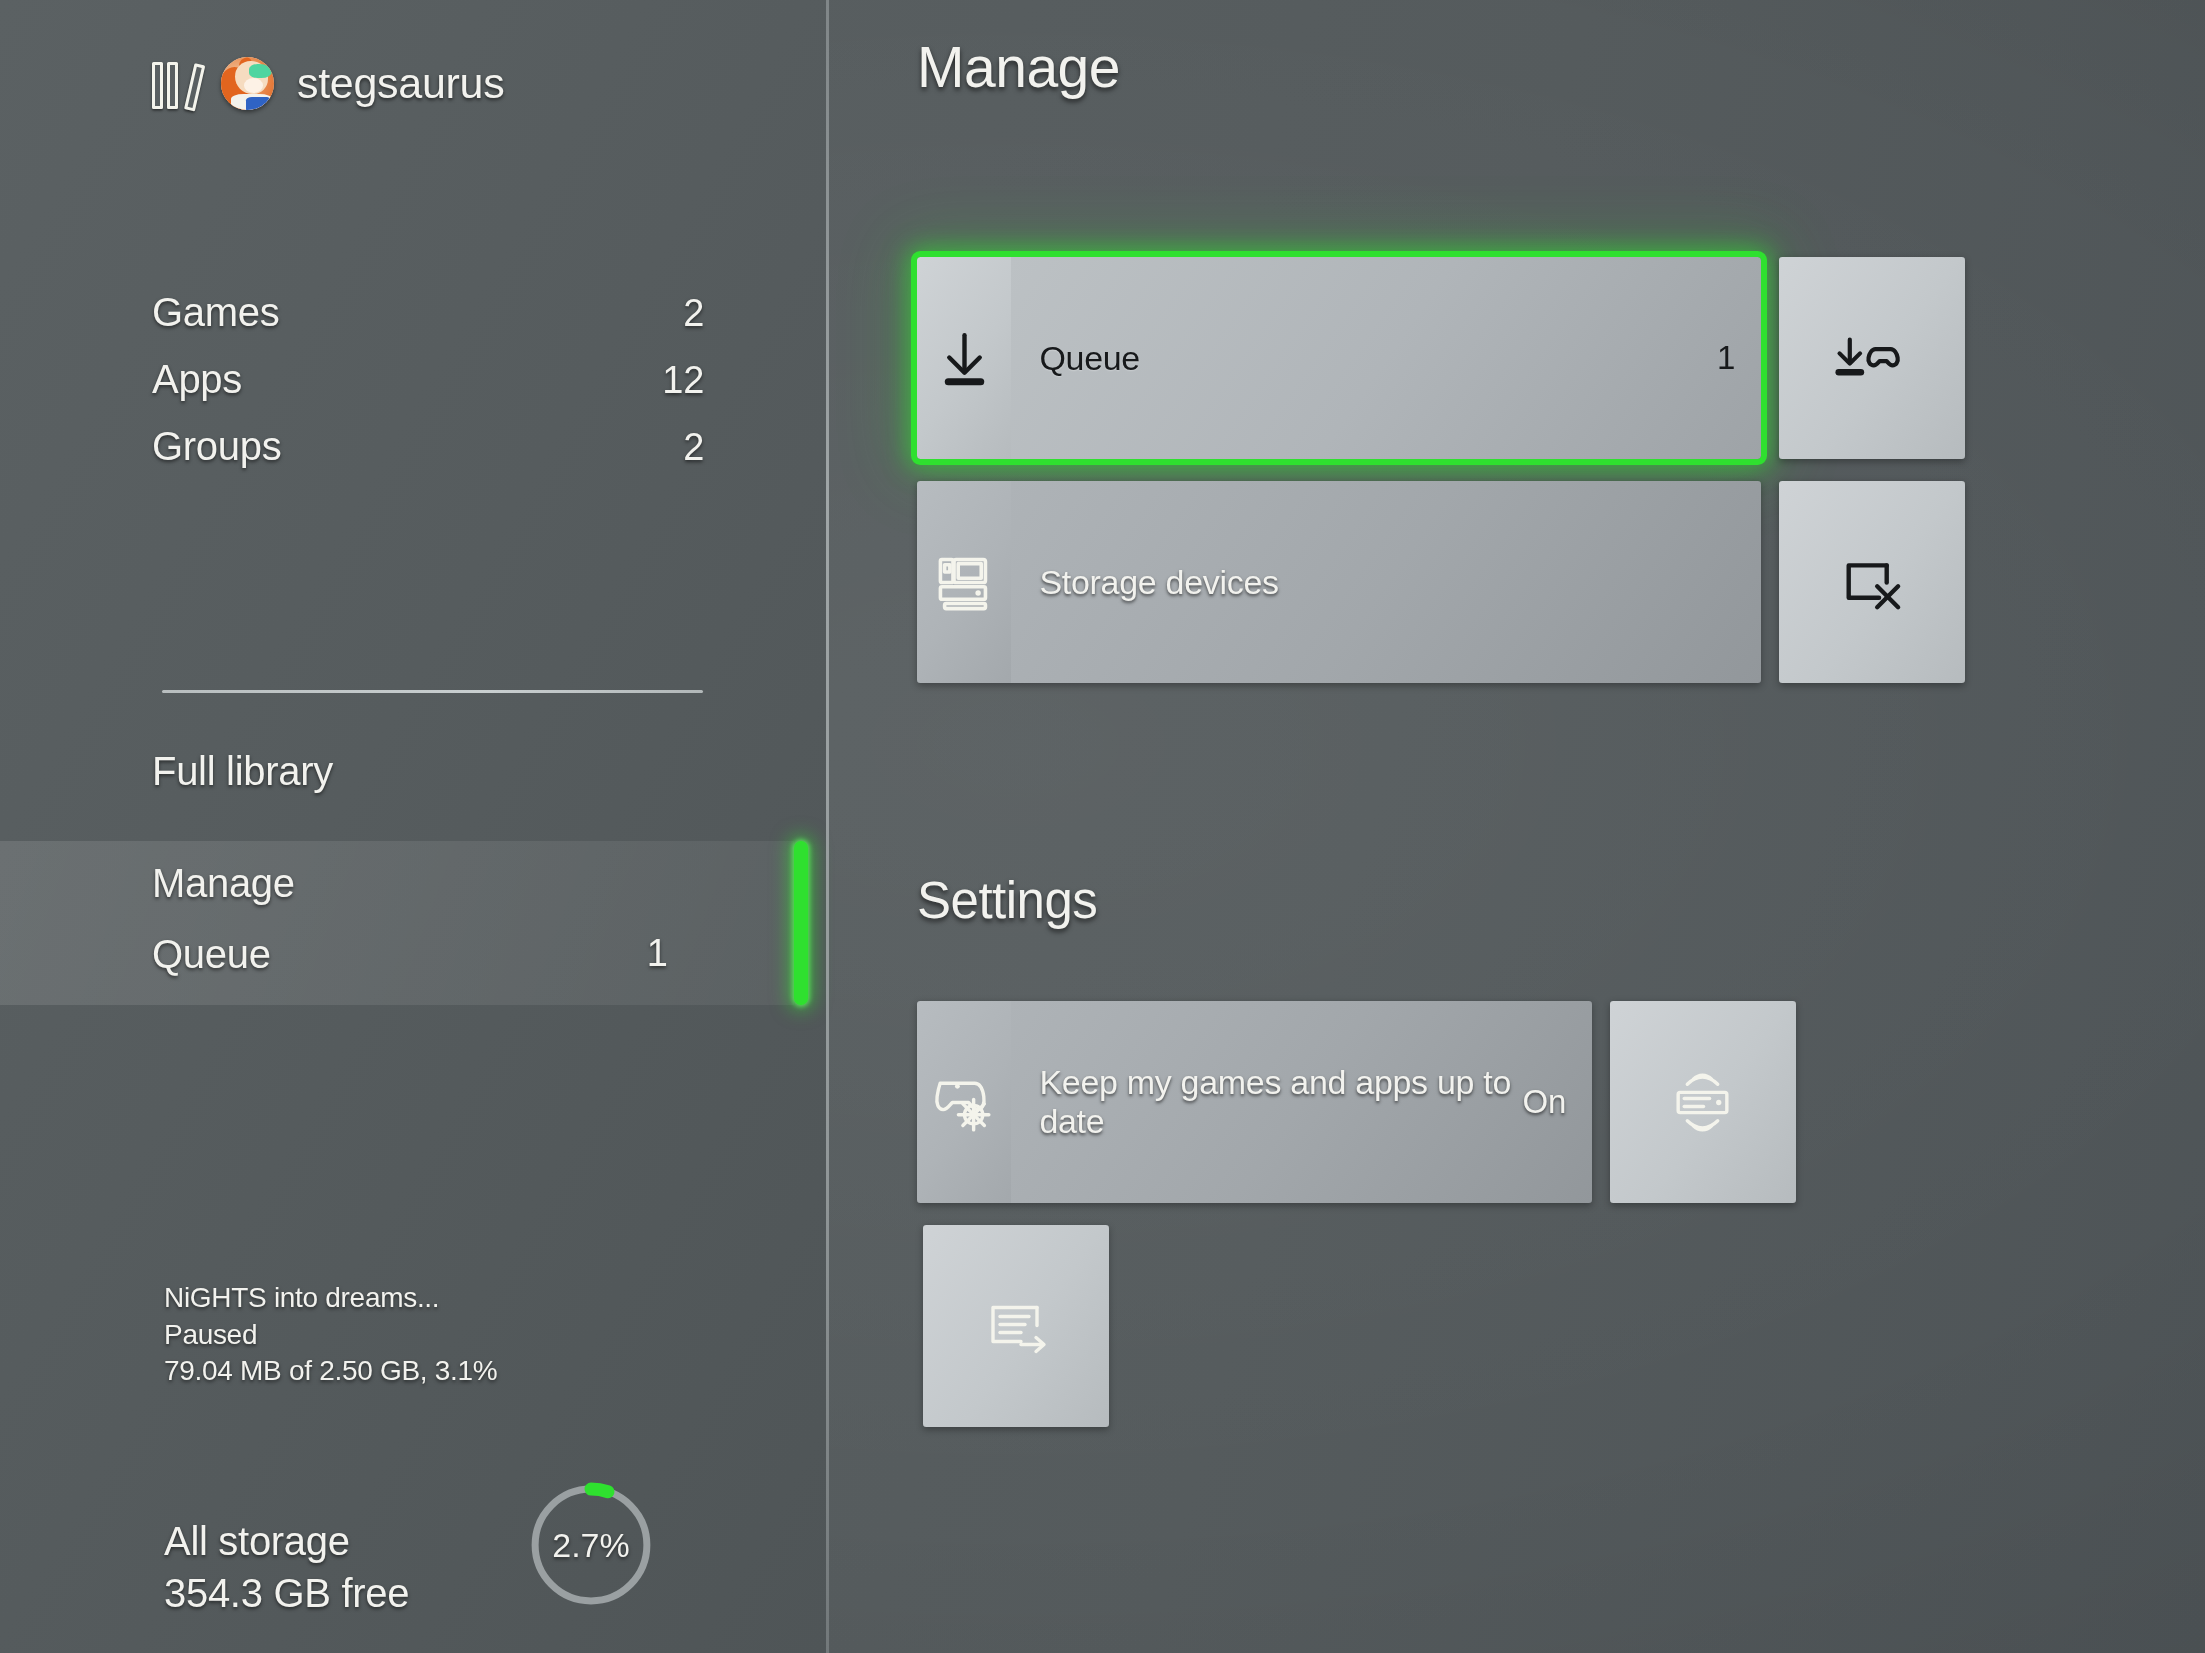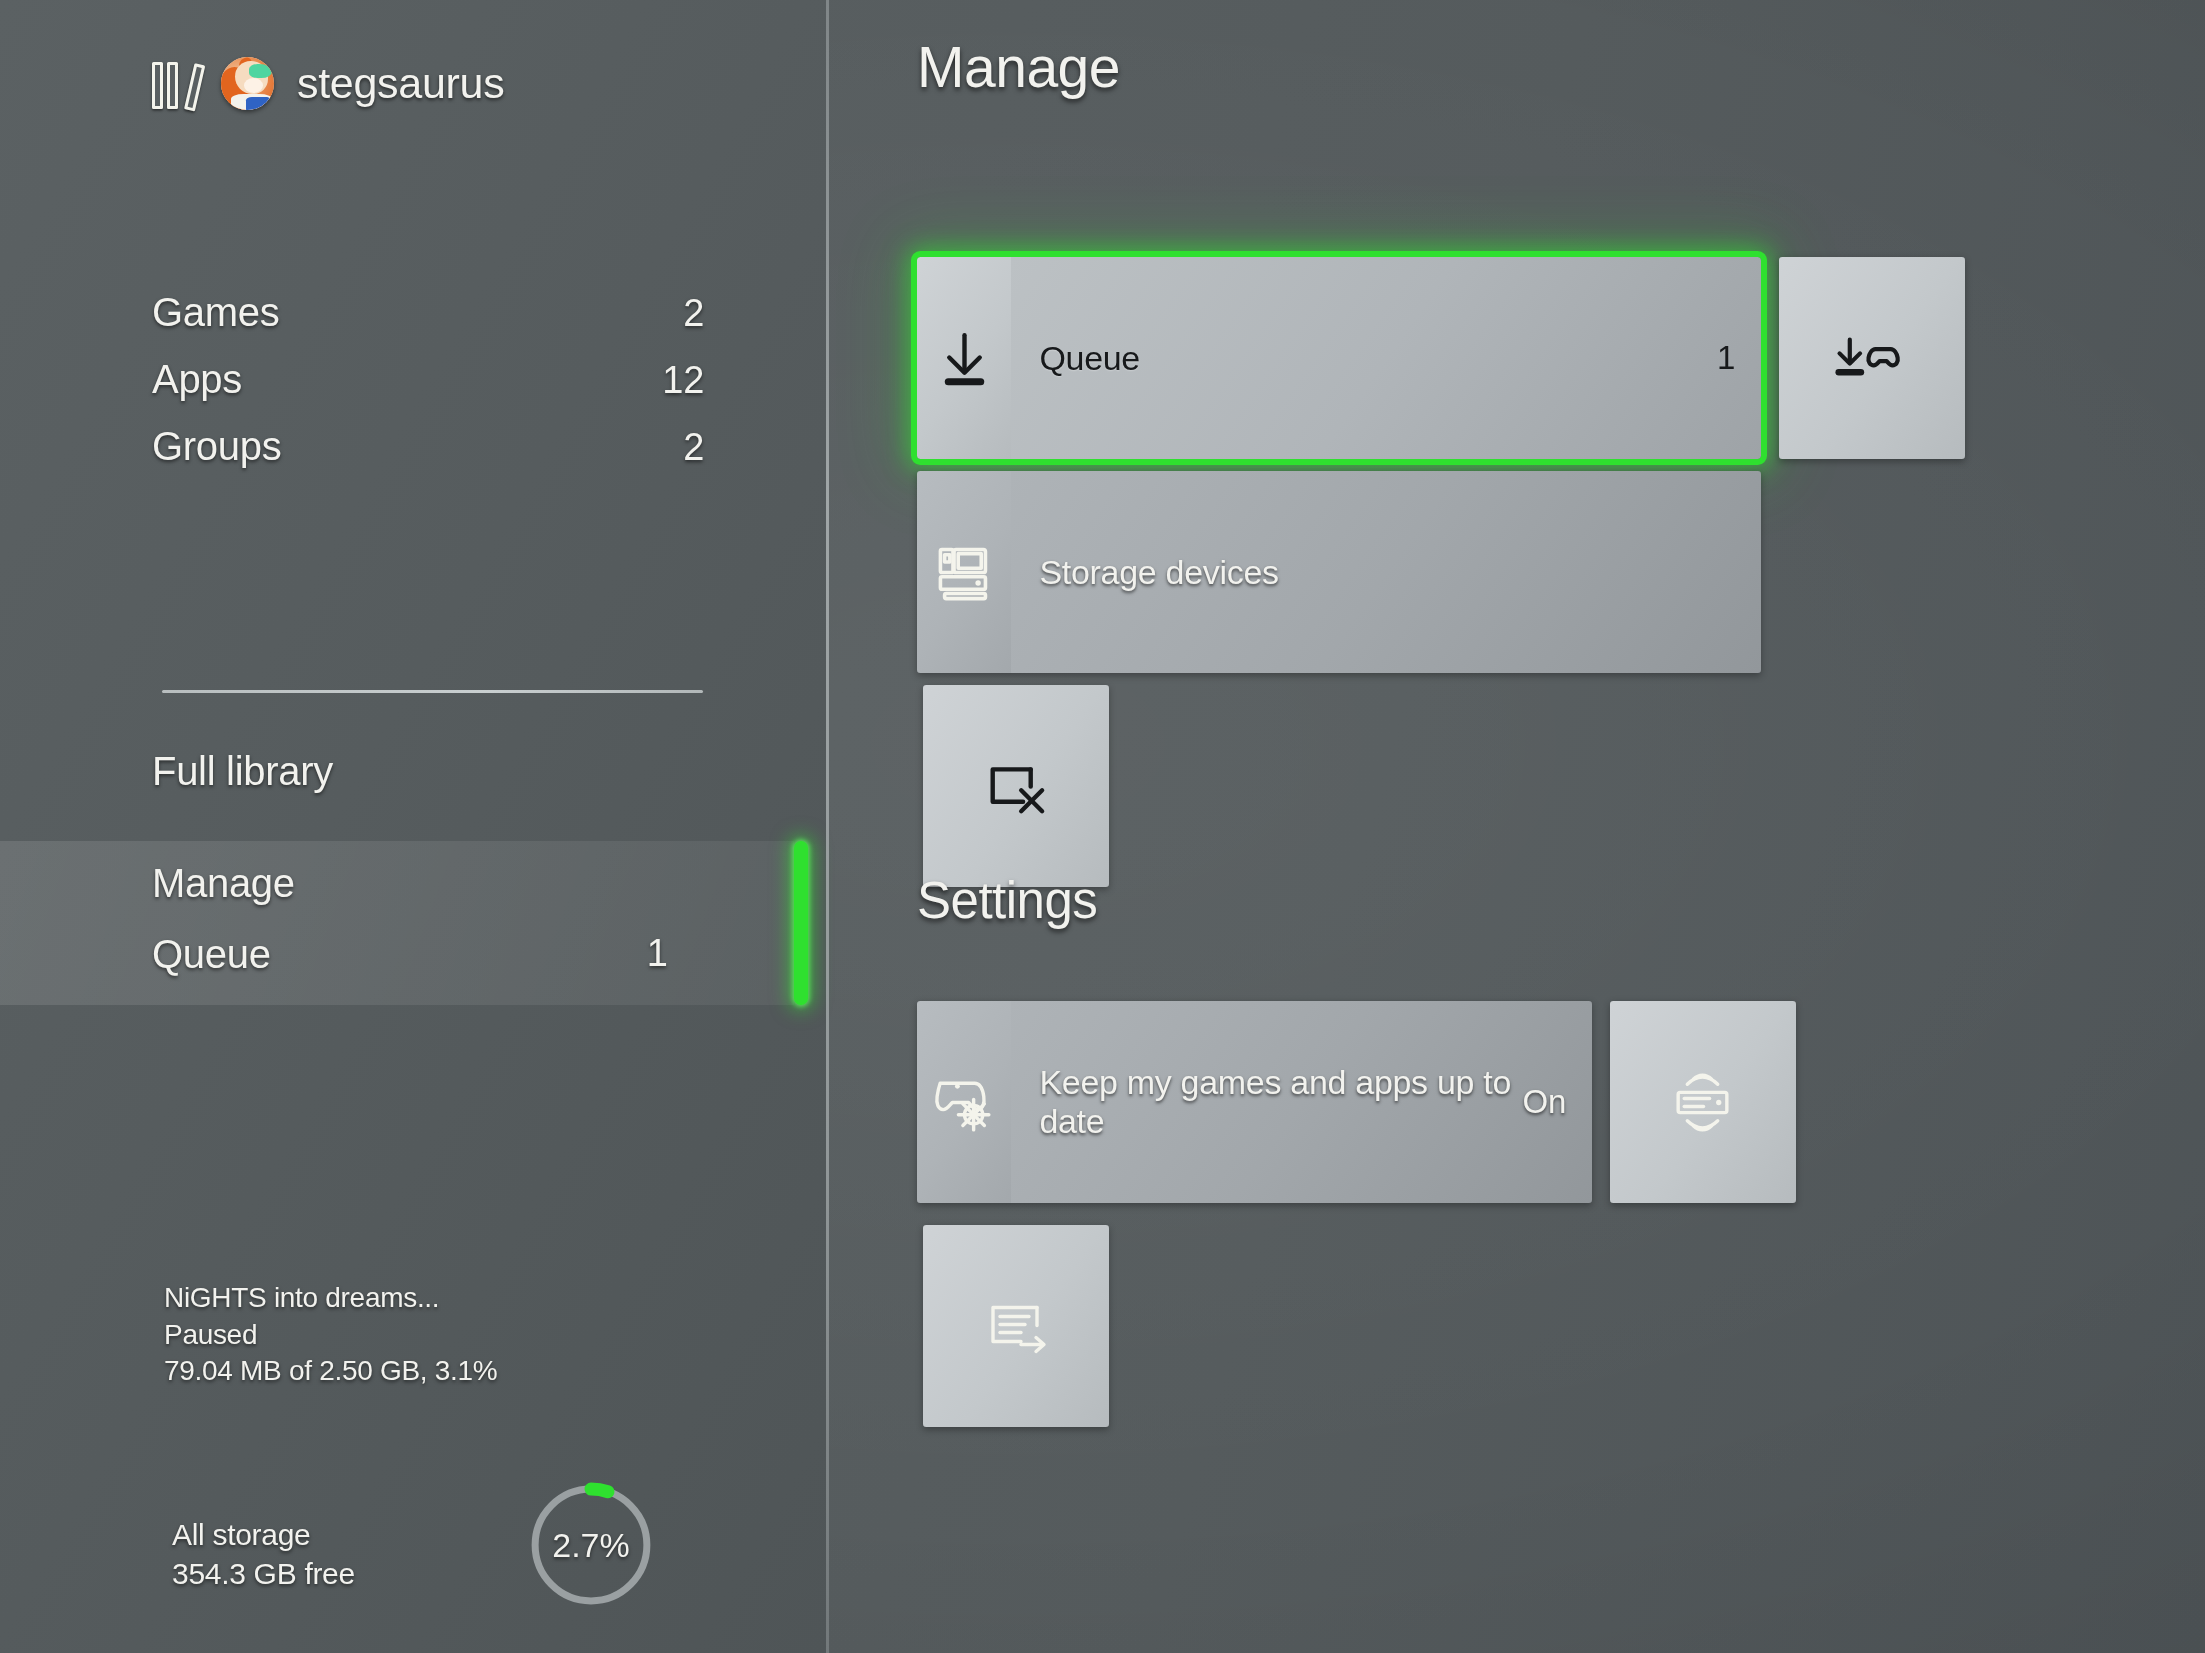--- a/index.html
+++ b/index.html
@@ -109,22 +109,22 @@
 
   
   #sb-download {
     position:absolute; left:164px; top:1280px;
     font-size:28px; line-height:1.31; letter-spacing:-0.3px;
     text-shadow:0 2.2px 3.8px rgba(0,0,0,.55);
   }
 
   
   #sb-storage {
-    position:absolute; left:172px; top:1515px;
-    font-size:30px; line-height:1.31; letter-spacing:-0.3px;
+    position:absolute; left:164px; top:1515px;
+    font-size:40px; line-height:1.31; letter-spacing:-0.3px;
     text-shadow:0 2.2px 3.8px rgba(0,0,0,.55);
   }
   #storage-ring {
     position:absolute; left:528px; top:1482px; width:126px; height:126px;
   }
   #storage-ring svg { display:block; }
   #storage-ring .pct {
     position:absolute; inset:0; display:flex; align-items:center; justify-content:center;
     font-size:34px; text-shadow:0 2.2px 3.8px rgba(0,0,0,.55);
   }
@@ -283,21 +283,21 @@
           <svg class="svg-ic" width="82" height="55" viewBox="0 0 96 60" fill="none" stroke="#17191b" stroke-width="4.2" stroke-linecap="round" stroke-linejoin="round">
             <line x1="22" y1="8" x2="22" y2="34"></line>
             <polyline points="10,24 22,36 34,24"></polyline>
             <line x1="9" y1="46" x2="35" y2="46" stroke-width="6.5"></line>
             <path d="M50 38c-4 0-7-4-6-9s4-10 8-10h18c4 0 7 5 8 10s-2 9-6 9c-3 0-5-3-7-5h-8c-2 2-4 5-7 5z"></path>
           </svg>
         </div>
       </div>
     </div>
 
-    <div class="tile-row" style="top:471px;flex-direction:column;">
+    <div class="tile-row" style="top:481px;">
       <div class="tile dim" style="width:844px; height:202px;">
         <div class="icon-pane">
           <svg class="svg-ic" width="67" height="67" viewBox="0 0 64 64" fill="none" stroke="#f4f4ec" stroke-width="3.6" stroke-linecap="round" stroke-linejoin="round">
             <rect x="9" y="10" width="12" height="22" rx="1.5"></rect>
             <rect x="13" y="15" width="5" height="7"></rect>
             <rect x="22" y="10" width="30" height="22" rx="2"></rect>
             <rect x="26" y="14" width="22" height="14"></rect>
             <rect x="9" y="36" width="43" height="12" rx="1.5"></rect>
             <circle cx="45" cy="42" r="2.6" fill="#f4f4ec" stroke="none"></circle>
             <rect x="13" y="52" width="39" height="5" rx="1.5"></rect>

